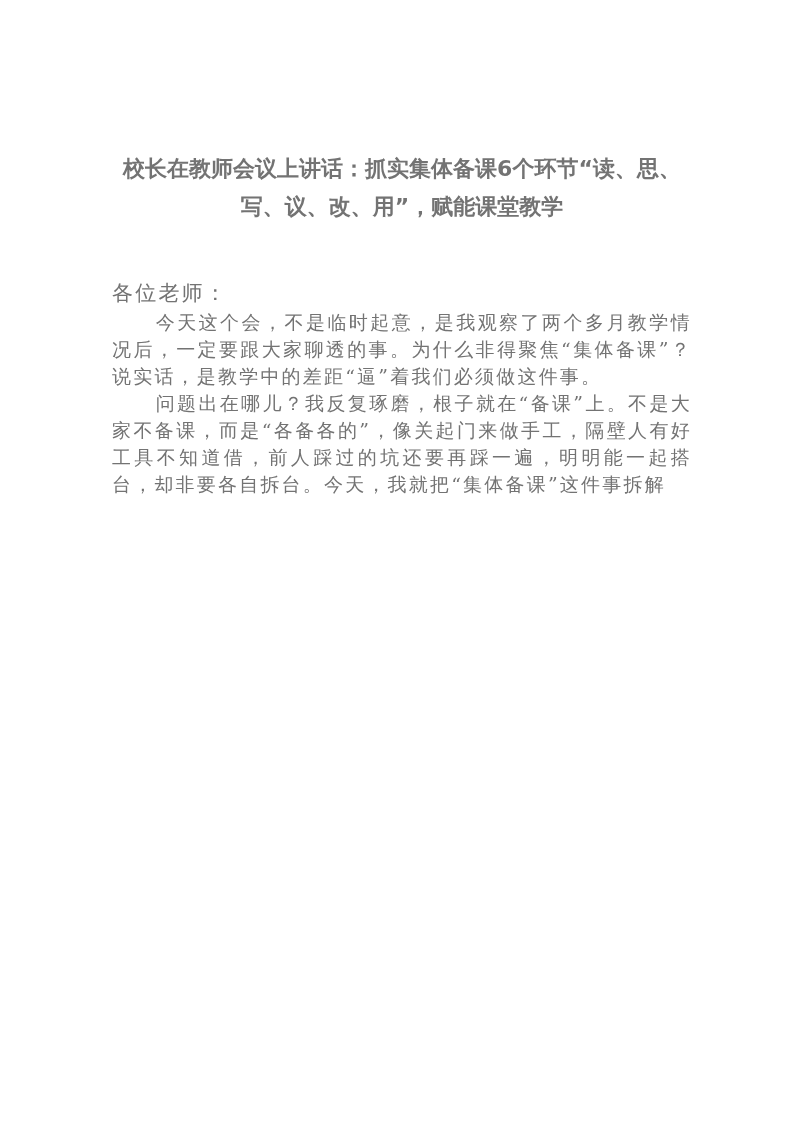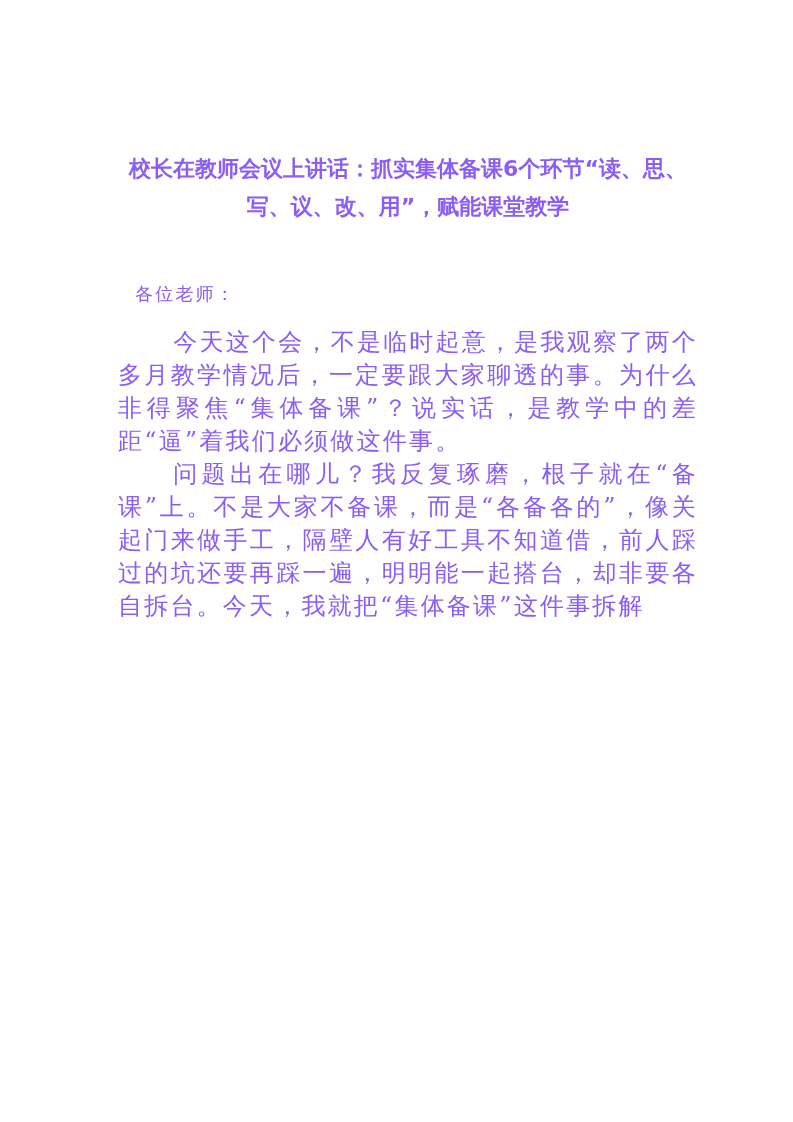--- a/index.html
+++ b/index.html
@@ -1,41 +1,41 @@
 <!DOCTYPE html>
 <html><head>
 <meta charset="utf-8">
 <style>
   html, body { margin: 0; padding: 0; background: #ffffff; }
   body { width: 793px; height: 1122px; position: relative; overflow: hidden; }
   .page {
-    position: absolute; left: 118px; top: 150px; width: 580px;
-    color: #8b5cf6;
+    position: absolute; left: 112px; top: 150px; width: 580px;
+    color: #737373;
     font-family: "DejaVu Serif", "Liberation Serif", serif;
   }
   .title {
     font-family: "DejaVu Sans", "Liberation Sans", sans-serif;
     font-weight: bold;
     font-size: 22px;
     line-height: 38px;
     text-align: center;
     margin: 0;
     letter-spacing: 0px;
   }
   .salutation {
-    margin: 17px;
+    margin: 0;
     margin-top: 52px;
-    font-size: 18px;
+    font-size: 21px;
     line-height: 31px;
     letter-spacing: 2.2px;
   }
   .para {
     margin: 0;
-    font-size: 24px;
-    line-height: 33px;
+    font-size: 19px;
+    line-height: 27px;
     text-indent: 2.3em;
     text-align: justify;
     text-align-last: left;
     letter-spacing: 2.2px;
   }
 </style>
 </head>
 <body>
 
 <div class="page">

